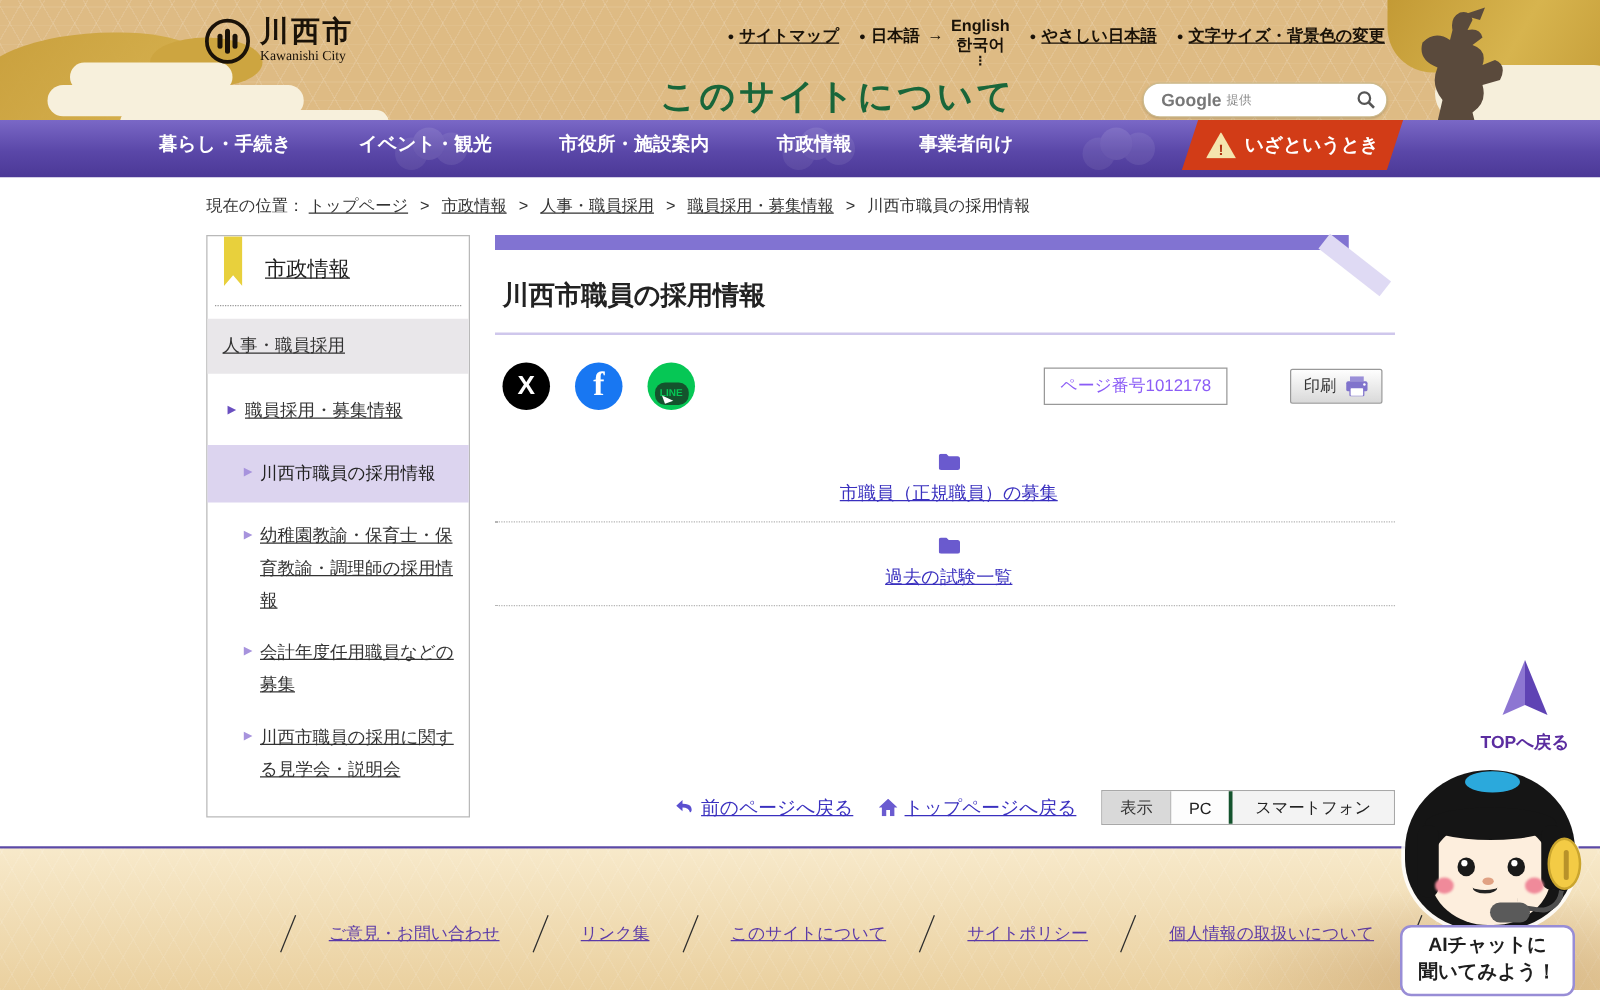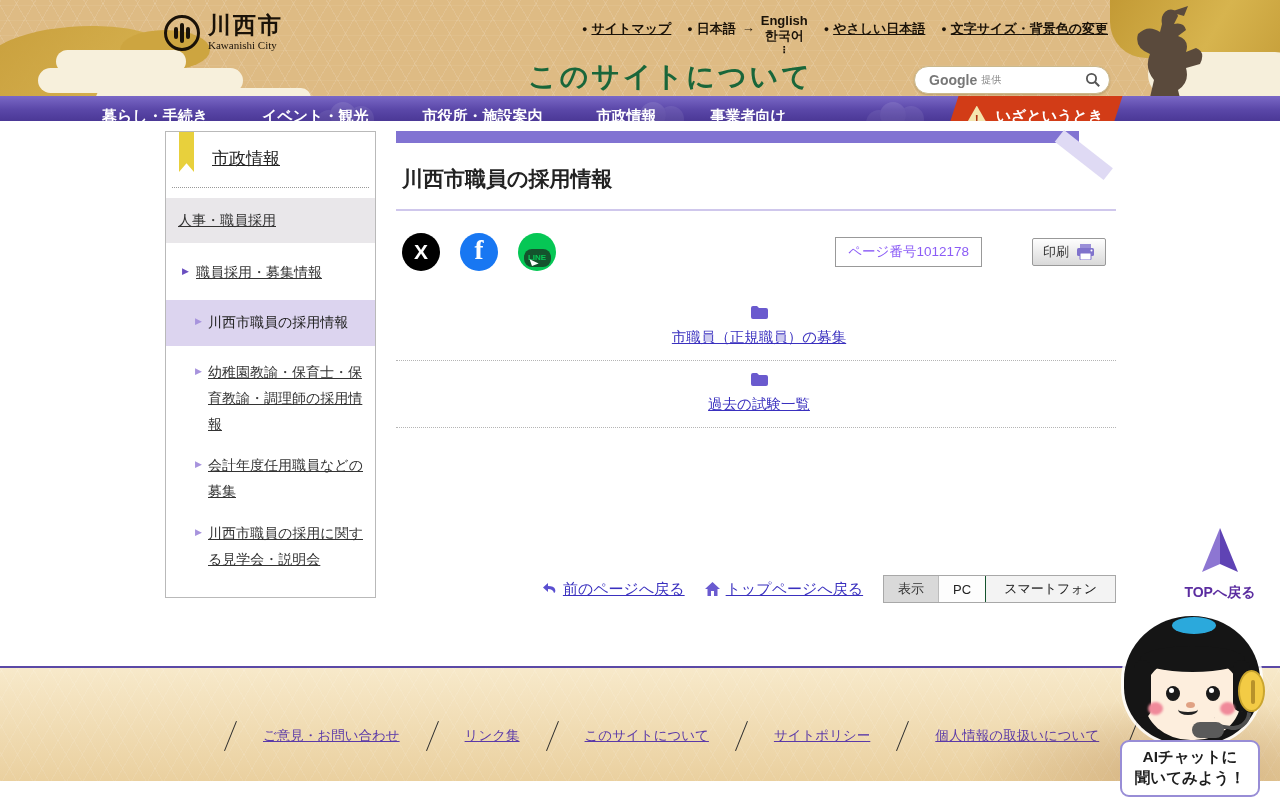--- a/index.html
+++ b/index.html
@@ -54,22 +54,22 @@
   .search { position:absolute; right:170px; top:66px; width:196px; height:28px; background:#fff;
     border:1px solid #cbb98c; border-radius:15px; display:flex; align-items:center; padding:0 8px 0 14px;
     box-shadow:0 1px 2px rgba(0,0,0,.15); }
   .search .g-brand { color:#777; font-size:14px; font-weight:bold; letter-spacing:0; }
   .search .g-prov { color:#888; font-size:10px; margin-left:4px; flex:1; }
   .search svg { display:block; }
 
   .statue { position:absolute; right:50px; top:2px; width:120px; height:106px; }
 
   
-  .nav { position:relative; height:25px; background:linear-gradient(180deg,#7a68c6 0%,#5a47a8 55%,#4b3896 100%);
-    display:flex; align-items:stretch; padding-left:75px; overflow:hidden; }
+  .nav { position:relative; height:46px; background:linear-gradient(180deg,#7a68c6 0%,#5a47a8 55%,#4b3896 100%);
+    display:flex; align-items:stretch; padding-left:100px; overflow:hidden; }
   .nav-motif { position:absolute; top:6px; width:26px; height:26px; border-radius:50%;
     background:rgba(255,255,255,.10); box-shadow:18px 4px 0 rgba(255,255,255,.08), -14px 8px 0 rgba(255,255,255,.07); }
   .nav-item { color:#fff; font-size:15px; font-weight:bold; line-height:40px; padding:0 27px;
     text-decoration:none; cursor:pointer; white-space:nowrap; position:relative; z-index:2; }
   .emergency { position:absolute; left:952px; top:0; width:164px; height:40px; background:#d23c17;
     transform:skewX(-18deg); z-index:1; }
   .emergency-inner { position:absolute; left:952px; top:0; width:164px; height:40px; display:flex;
     align-items:center; justify-content:center; gap:7px; z-index:2; cursor:pointer; }
   .warn { width:24px; height:21px; background:#f4e5ae; clip-path:polygon(50% 0,100% 100%,0 100%);
     display:flex; align-items:flex-end; justify-content:center; font-weight:bold; font-size:12px; color:#b03212; }
@@ -131,21 +131,21 @@
   .doc-link-row + .doc-link-row { margin-top:3px; }
   .doc-link-row a { color:#3a30bf; font-size:14.5px; text-decoration:underline; cursor:pointer; }
 
   .bottom-row { position:absolute; right:0; bottom:10px; display:flex; align-items:center; gap:20px; }
   .nav-back { display:flex; align-items:center; gap:6px; }
   .nav-back a { color:#3a30bf; font-size:15px; text-decoration:underline; cursor:pointer; }
   .switch { display:flex; border:1px solid #a8a8a8; height:28px; font-size:13px; }
   .switch > div { display:flex; align-items:center; padding:0 14px; }
   .sw-label { background:#d9d9d9; color:#333; }
   .sw-pc { background:#fdfdfd; border-left:1px solid #bcbcbc; cursor:pointer; }
-  .sw-sp { background:#f3f3f3; border-left:1px solid #14532d; cursor:pointer; padding:0 18px !important; }
+  .sw-sp { background:#f3f3f3; border-left:3px solid #14532d; cursor:pointer; padding:0 18px !important; }
 
   
   .to-top { position:absolute; right:24px; top:528px; width:72px; text-align:center; cursor:pointer; z-index:5; }
   .to-top .lbl { display:block; font-size:14px; font-weight:bold; color:#5b2da0; margin-top:0; }
 
   
   .footer { position:relative; height:113px;
     background-color:#eed7a8;
     background-image:
       linear-gradient(180deg, rgba(255,248,230,.55), rgba(222,187,132,.25)),
@@ -265,20 +265,32 @@
   <a class="nav-item">事業者向け</a>
   <span class="emergency"></span>
   <span class="emergency-inner">
     <span class="warn">!</span>
     <span class="emergency-label">いざというとき</span>
   </span>
 </div>
 
 <div class="main-area">
 
+  <div class="breadcrumb">
+    <span>現在の位置：</span>
+    <a>トップページ</a>
+    <span class="sep">&gt;</span>
+    <a>市政情報</a>
+    <span class="sep">&gt;</span>
+    <a>人事・職員採用</a>
+    <span class="sep">&gt;</span>
+    <a>職員採用・募集情報</a>
+    <span class="sep">&gt;</span>
+    <span>川西市職員の採用情報</span>
+  </div>
 
   <div class="main-row">
 
     <div class="sidebar">
       <div class="sb-title">
         <span class="ribbon-bm"></span>
         <a>市政情報</a>
       </div>
       <div class="sb-dots"></div>
       <div class="sb-section">

